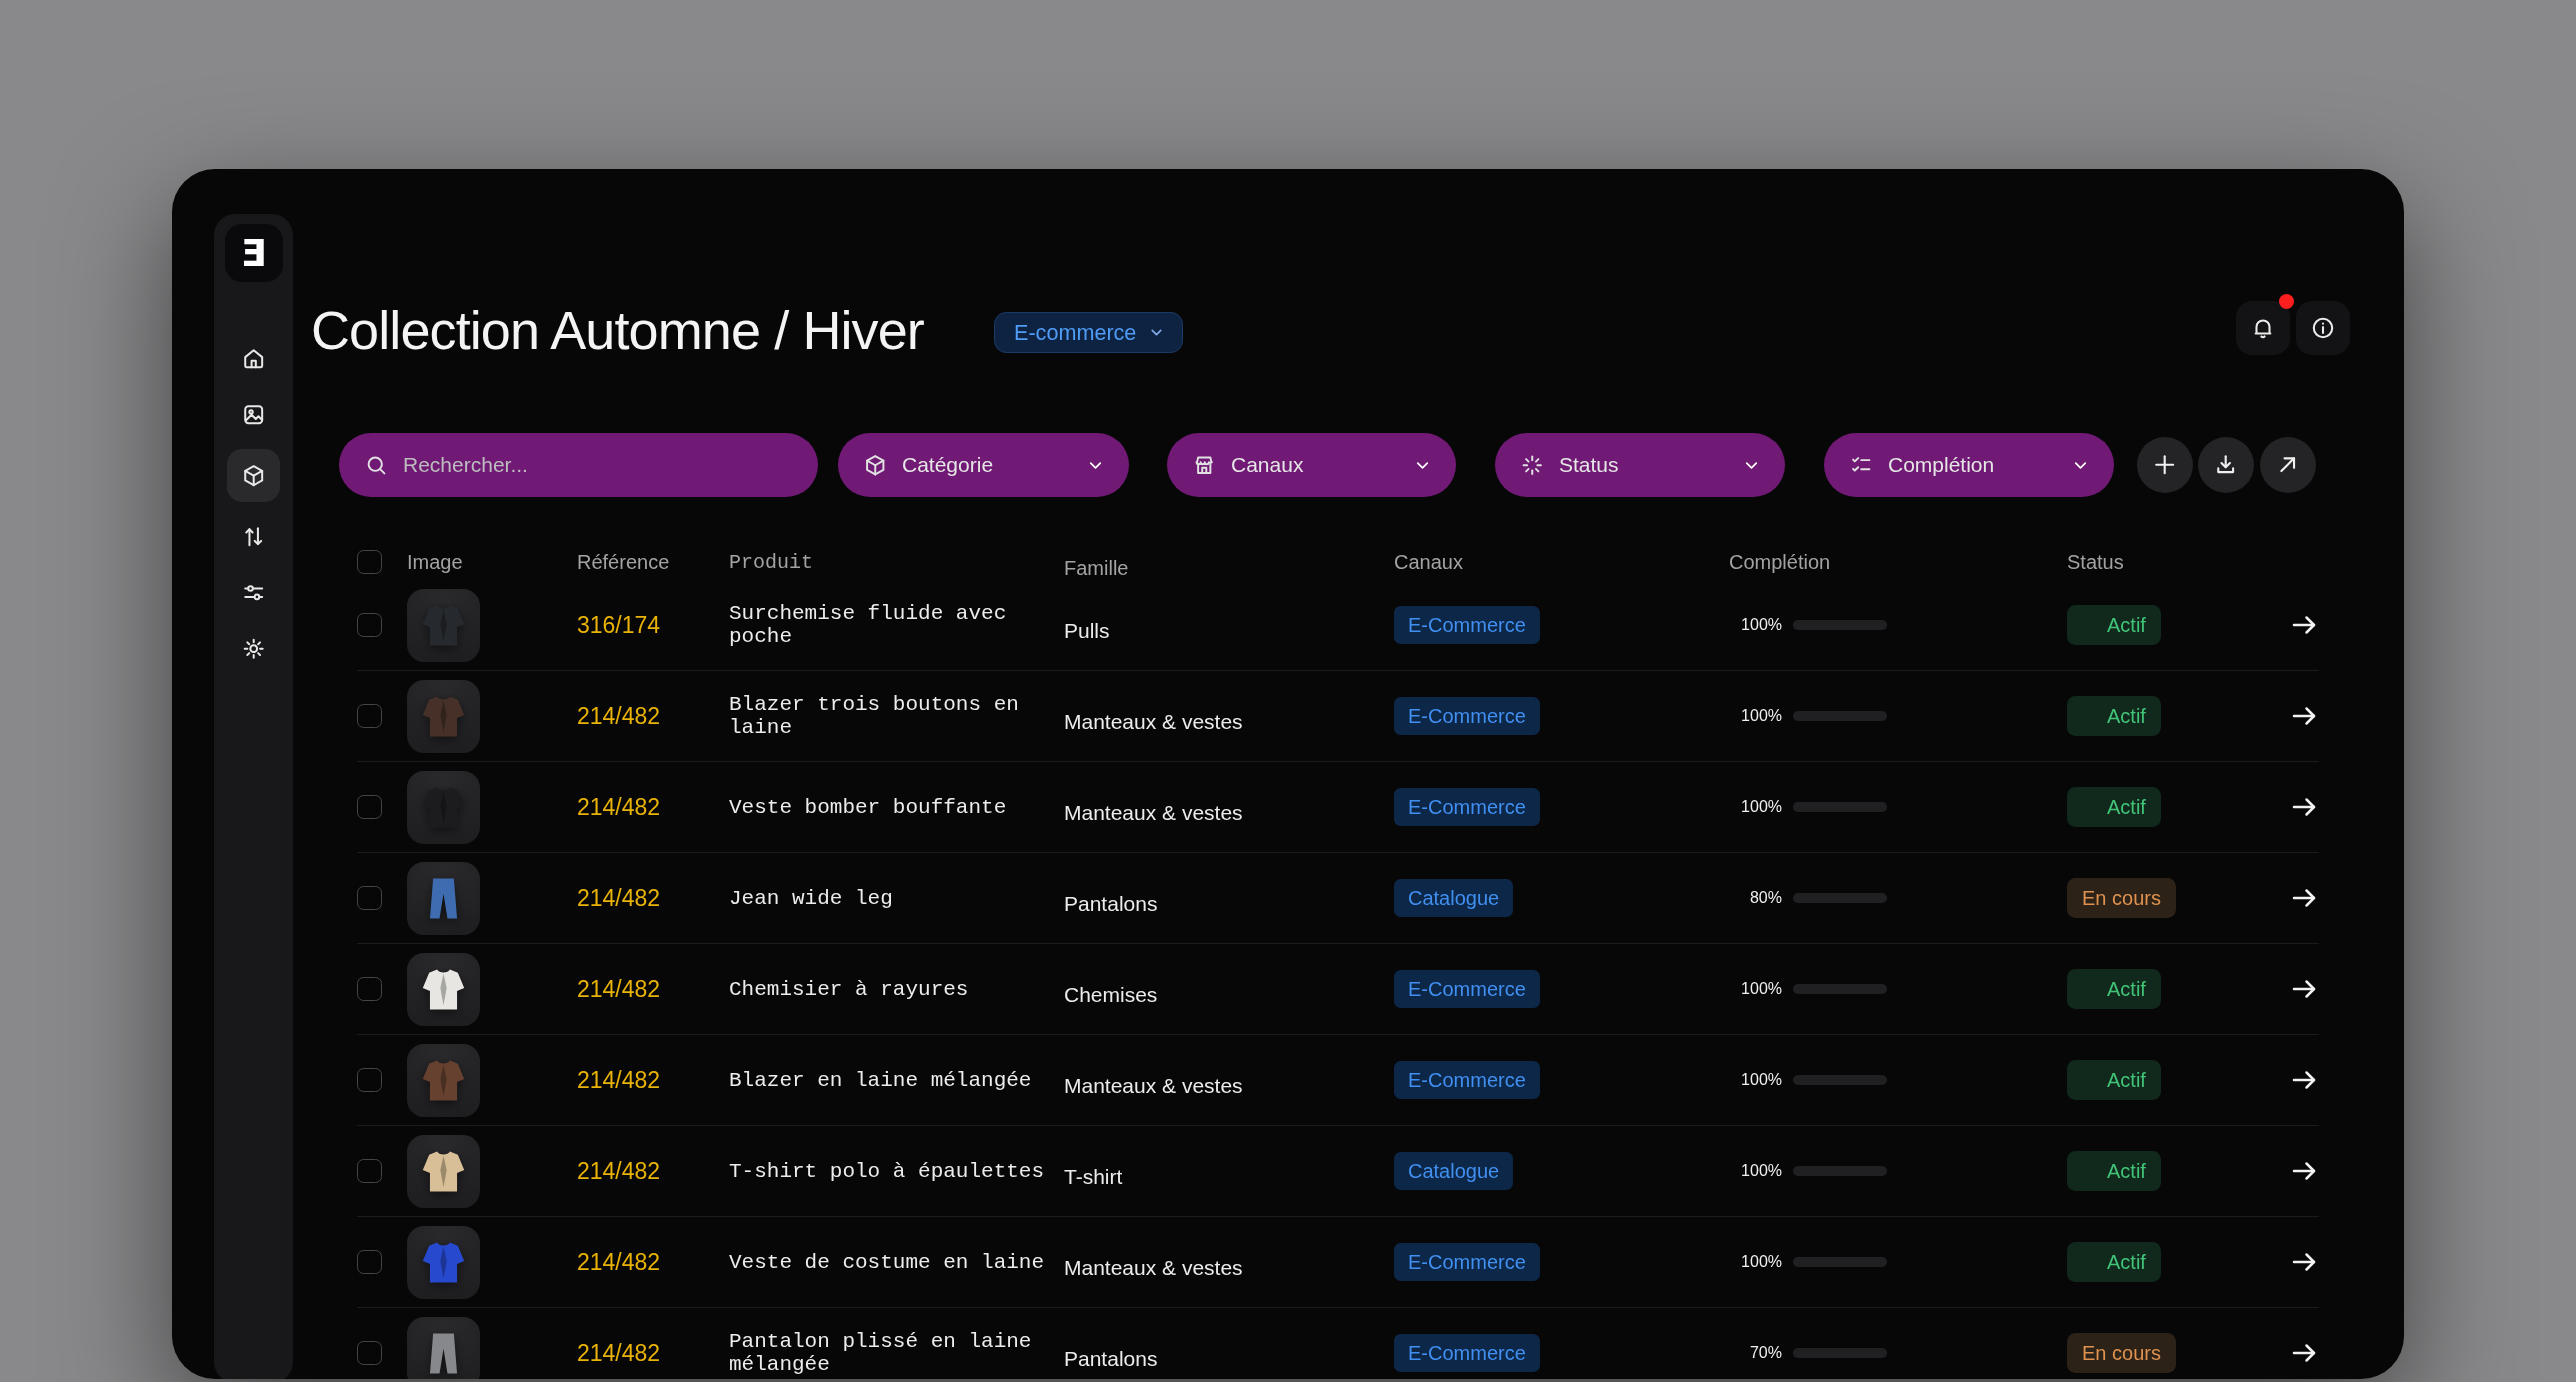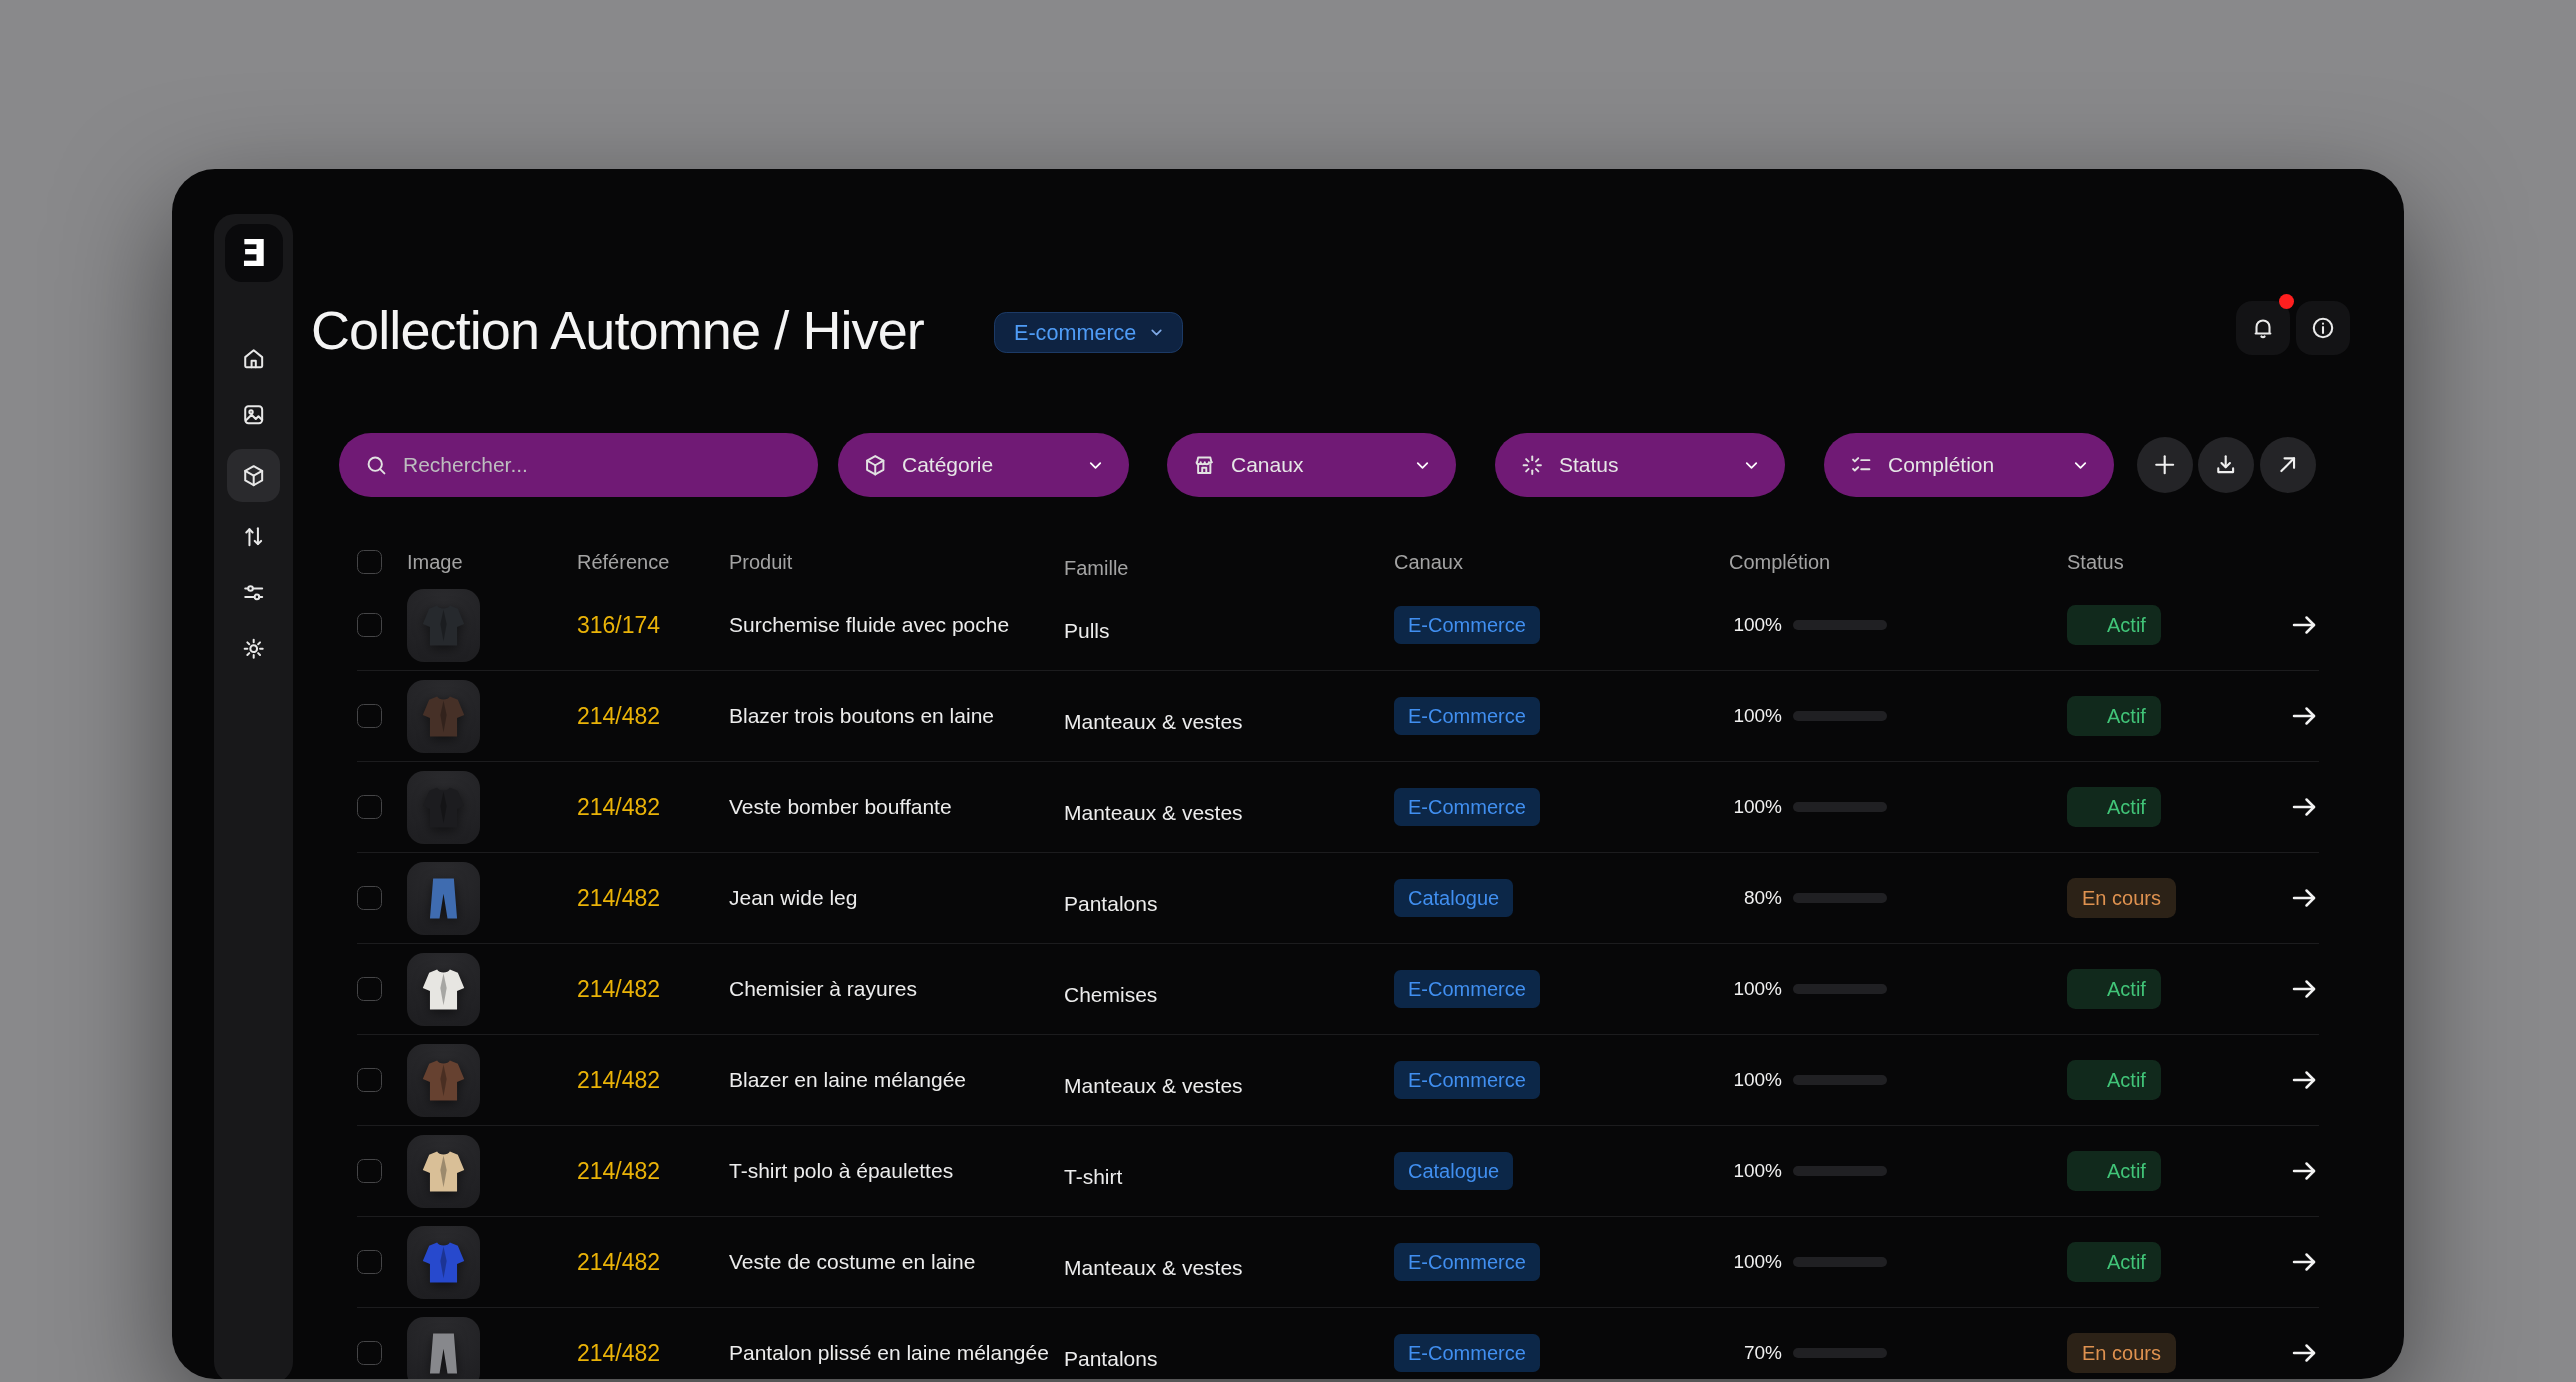--- a/index.html
+++ b/index.html
@@ -96,21 +96,21 @@
   
   .table { position:absolute; left:185px; top:375px; width:1962px; }
   .thead { display:flex; align-items:center; height:36px; color:#a3a3a3; font-size:20px;justify-content:space-between; }
   .tbody .row {
     display:flex; align-items:center; height:91px;
     border-bottom:0.9px solid #1c1c1e; cursor:pointer;
   }
   .c-cb   { width:50px;  flex:none; }
   .c-img  { width:170px; flex:none; }
   .c-ref  { width:152px; flex:none; }
-  .c-prod { width:335px; flex:none; }
+  .c-prod { width:335px; flex:none;font-family:Liberation Mono, monospace; }
   .c-fam  { width:330px; flex:none;margin-top:12px; }
   .c-chan { width:335px; flex:none; }
   .c-comp { width:338px; flex:none; display:flex; align-items:center; }
   .c-stat { width:180px; flex:none; }
   .c-arr  { width:72px;  flex:none; display:flex; justify-content:flex-end; }
   .checkbox {
     width:24.5px; height:24.5px; border:1.4px solid #454547; border-radius:6.6px; display:block;
     cursor:pointer; background:transparent;
   }
   .img-tile {
@@ -118,21 +118,21 @@
     background:radial-gradient(120% 120% at 50% 20%, #2b2b2e 0%, #202023 60%, #1a1a1c 100%);
     display:flex; align-items:center; justify-content:center;
   }
   .img-tile svg { width:51px; height:51px; filter:drop-shadow(0 3.8px 5.6px rgba(0,0,0,.55)); }
   .t-ref { font-size:23px; color:#eab308; }
   .t-prod, .t-fam { font-size:21px; color:#ececec; }
   .badge-channel {
     display:inline-block; padding:7.5px 14px; border-radius:6.6px;
     background:#0c2748; color:#418ff0; font-size:20px;
   }
-  .pct { width:53px; text-align:right; font-size:19px; color:#f0f0f0; margin-right:11.3px; }
+  .pct { width:53px; text-align:right; font-size:16px; color:#f0f0f0; margin-right:11.3px; }
   .progress { width:94px; height:10.4px; border-radius:5.6px; background:#202023; overflow:hidden; }
   .progress .fill { height:100%; border-radius:5.6px; background:#2e7cf8; }
   .badge-status { display:inline-block; padding:8.5px 15px; border-radius:8.5px; font-size:20px; }
   .badge-active   { background:#11291c; color:#41c478;padding-left:40px; }
   .badge-progress { background:#2c2217; color:#df9250; }
   .c-arr svg { width:30px; height:30px; stroke:#f2f2f2; stroke-width:2; fill:none;
     stroke-linecap:round; stroke-linejoin:round; }
 </style>
 </head>
 <body>

